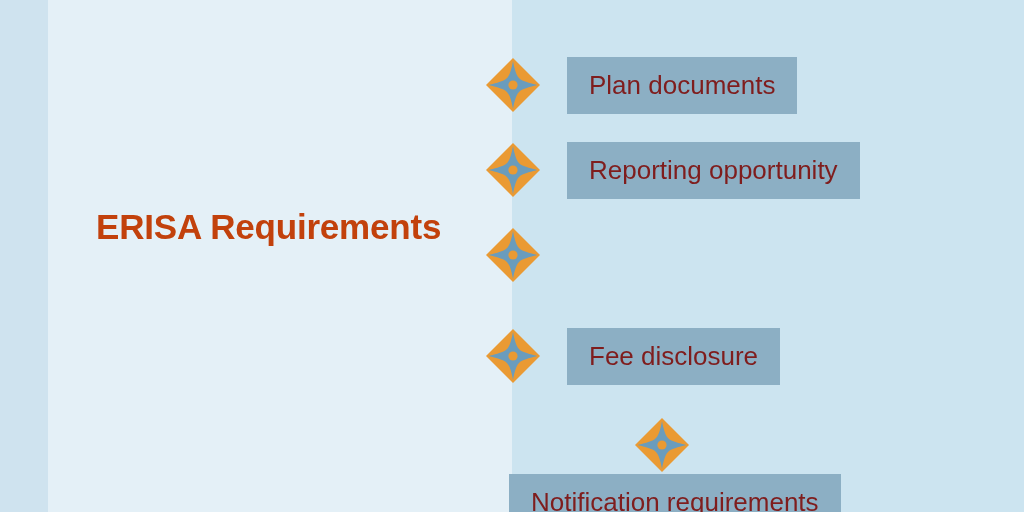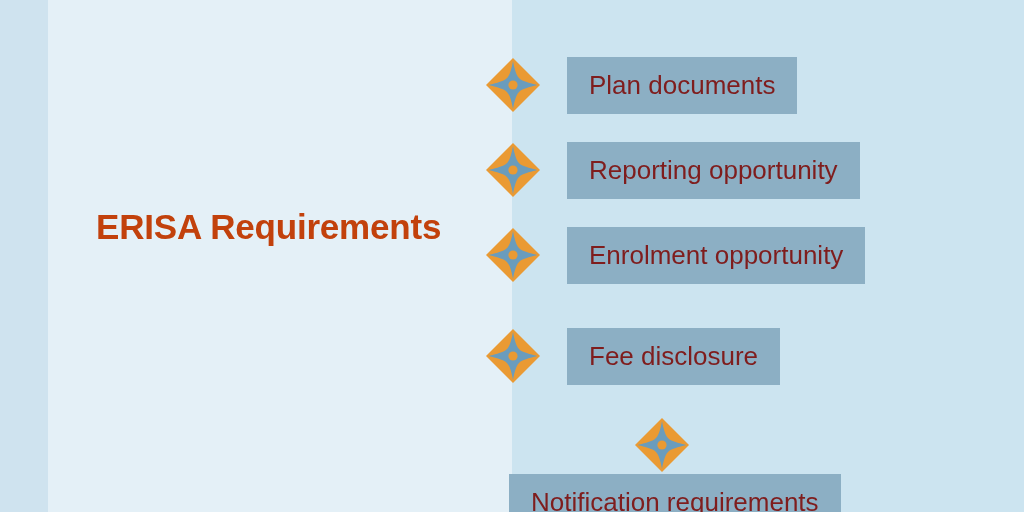--- a/index.html
+++ b/index.html
@@ -147,21 +147,20 @@
     </div>
 
     <div class="row row-2">
       <span class="icon-wrap">
         <svg viewBox="0 0 58 58" xmlns="http://www.w3.org/2000/svg">
           <polygon points="29,2 56,29 29,56 2,29" fill="#ea9a33"></polygon>
           <path d="M29,5 C31,16 33,22 38.5,24.5 C44,27 50,28 53,29 C50,30 44,31 38.5,33.5 C33,36 31,42 29,53 C27,42 25,36 19.5,33.5 C14,31 8,30 5,29 C8,28 14,27 19.5,24.5 C25,22 27,16 29,5 Z" fill="#6a9cbc"></path>
           <circle cx="29" cy="29" r="4.6" fill="#ea9a33"></circle>
         </svg>
       </span>
-      <span class="label-bar">Enrolment opportunity</span>
     </div>
 
     <div class="row row-3">
       <span class="icon-wrap">
         <svg viewBox="0 0 58 58" xmlns="http://www.w3.org/2000/svg">
           <polygon points="29,2 56,29 29,56 2,29" fill="#ea9a33"></polygon>
           <path d="M29,5 C31,16 33,22 38.5,24.5 C44,27 50,28 53,29 C50,30 44,31 38.5,33.5 C33,36 31,42 29,53 C27,42 25,36 19.5,33.5 C14,31 8,30 5,29 C8,28 14,27 19.5,24.5 C25,22 27,16 29,5 Z" fill="#6a9cbc"></path>
           <circle cx="29" cy="29" r="4.6" fill="#ea9a33"></circle>
         </svg>
       </span>

